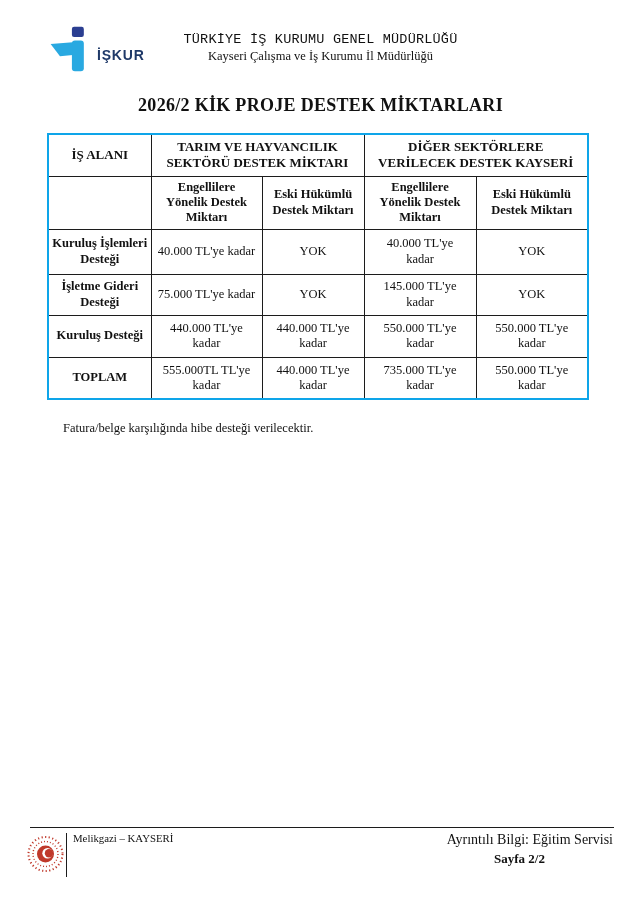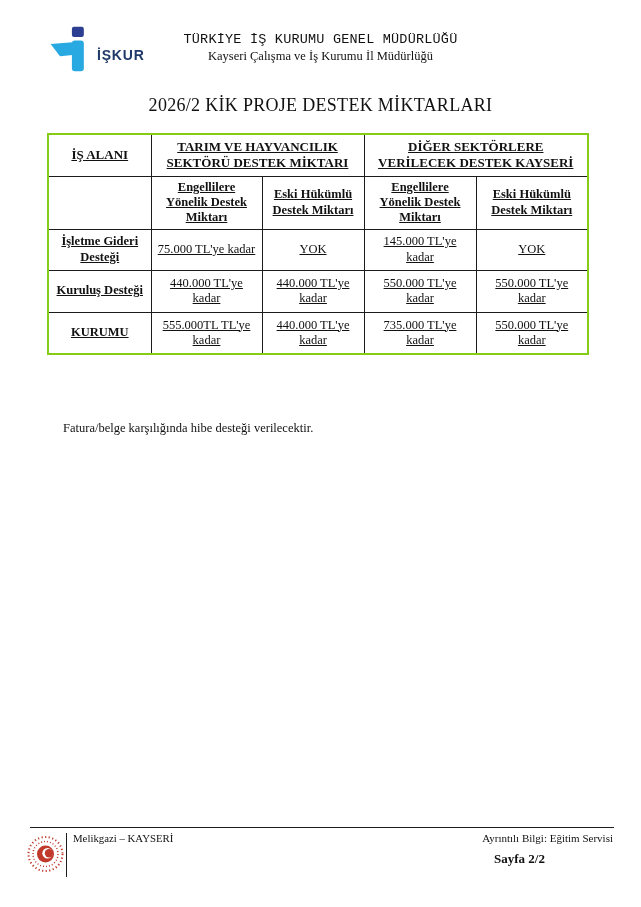--- a/index.html
+++ b/index.html
@@ -43,42 +43,42 @@
   .org-line1 { font-size: 13.5px; letter-spacing: 0.2px; font-family: Liberation Mono, monospace; }
   .org-line2 { font-size: 12.5px; }
 
   
   .doc-title {
     position: absolute;
     left: 0; top: 95px;
     width: 100%;
     text-align: center;
     font-size: 18px;
-    font-weight: 400;
+    font-weight: 700;
     letter-spacing: 0.3px;
   }
 
   
   .support-table {
     position: absolute;
     left: 47px;
     top: 133px;
     width: 540px;
     border-collapse: collapse;
     table-layout: fixed;
   }
   .support-table th, .support-table td {
     border: 1.5px solid #1c1c1c;
     text-align: center;
     vertical-align: middle;
     white-space: pre-line;
     padding: 1px 3px;
     line-height: 1.22;
   }
-  .support-table { border: 2px solid #84cc16; text-decoration: underline; }
+  .support-table { border: 2px solid #0ea5e9; }
   .group-head { font-size: 13px; font-weight: 700; height: 42px; }
   .is-alani  { font-size: 13px; font-weight: 700; }
   .sub-head  { font-size: 12.5px; font-weight: 700; height: 53px; }
   .row-label { font-size: 12.5px; font-weight: 700; }
   .cell-val  { font-size: 12.5px; font-weight: 400; }
   .r1 { height: 45px; } .r2 { height: 41px; } .r3 { height: 42px; } .r4 { height: 42px; }
 
   
   .note {
     position: absolute;
@@ -103,21 +103,21 @@
   }
   .address-block {
     position: absolute;
     left: 73px; top: 831px;
     font-size: 10.8px;
     line-height: 14.6px;
   }
   .footer-info {
     position: absolute;
     right: 28px; top: 832px;
-    font-size: 11px;
+    font-size: 14px;
   }
   .page-number {
     position: absolute;
     left: 494px; top: 851px;
     font-size: 13px;
     font-weight: 700;
   }
 </style>
 </head>
 <body>
@@ -163,20 +163,29 @@
 Yönelik Destek
 Miktarı</th>
       <th class="sub-head">Eski Hükümlü
 Destek Miktarı</th>
       <th class="sub-head">Engellilere
 Yönelik Destek
 Miktarı</th>
       <th class="sub-head">Eski Hükümlü
 Destek Miktarı</th>
     </tr>
+    <tr class="r1">
+      <td class="row-label">Kuruluş İşlemleri
+Desteği</td>
+      <td class="cell-val">40.000 TL'ye kadar</td>
+      <td class="cell-val">YOK</td>
+      <td class="cell-val">40.000 TL'ye
+kadar</td>
+      <td class="cell-val">YOK</td>
+    </tr>
     <tr class="r2">
       <td class="row-label">İşletme Gideri
 Desteği</td>
       <td class="cell-val">75.000 TL'ye kadar</td>
       <td class="cell-val">YOK</td>
       <td class="cell-val">145.000 TL'ye
 kadar</td>
       <td class="cell-val">YOK</td>
     </tr>
     <tr class="r3">
@@ -184,21 +193,21 @@
       <td class="cell-val">440.000 TL'ye
 kadar</td>
       <td class="cell-val">440.000 TL'ye
 kadar</td>
       <td class="cell-val">550.000 TL'ye
 kadar</td>
       <td class="cell-val">550.000 TL'ye
 kadar</td>
     </tr>
     <tr class="r4">
-      <td class="row-label">KURUMU</td>
+      <td class="row-label">TOPLAM</td>
       <td class="cell-val">555.000TL TL'ye
 kadar</td>
       <td class="cell-val">440.000 TL'ye
 kadar</td>
       <td class="cell-val">735.000 TL'ye
 kadar</td>
       <td class="cell-val">550.000 TL'ye
 kadar</td>
     </tr>
   </tbody>

